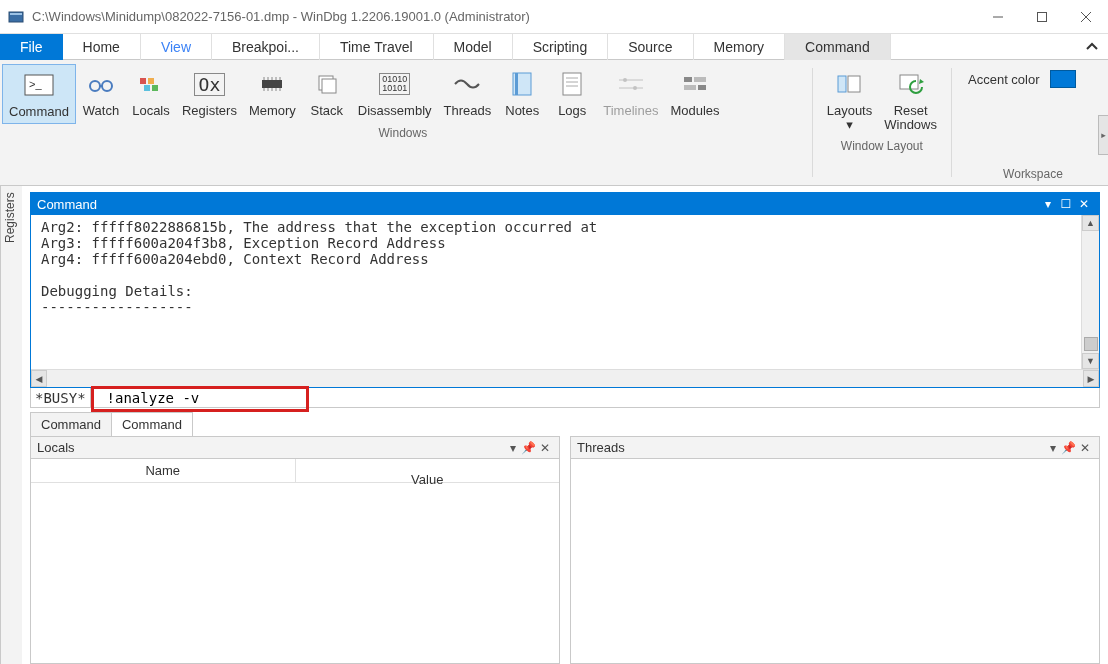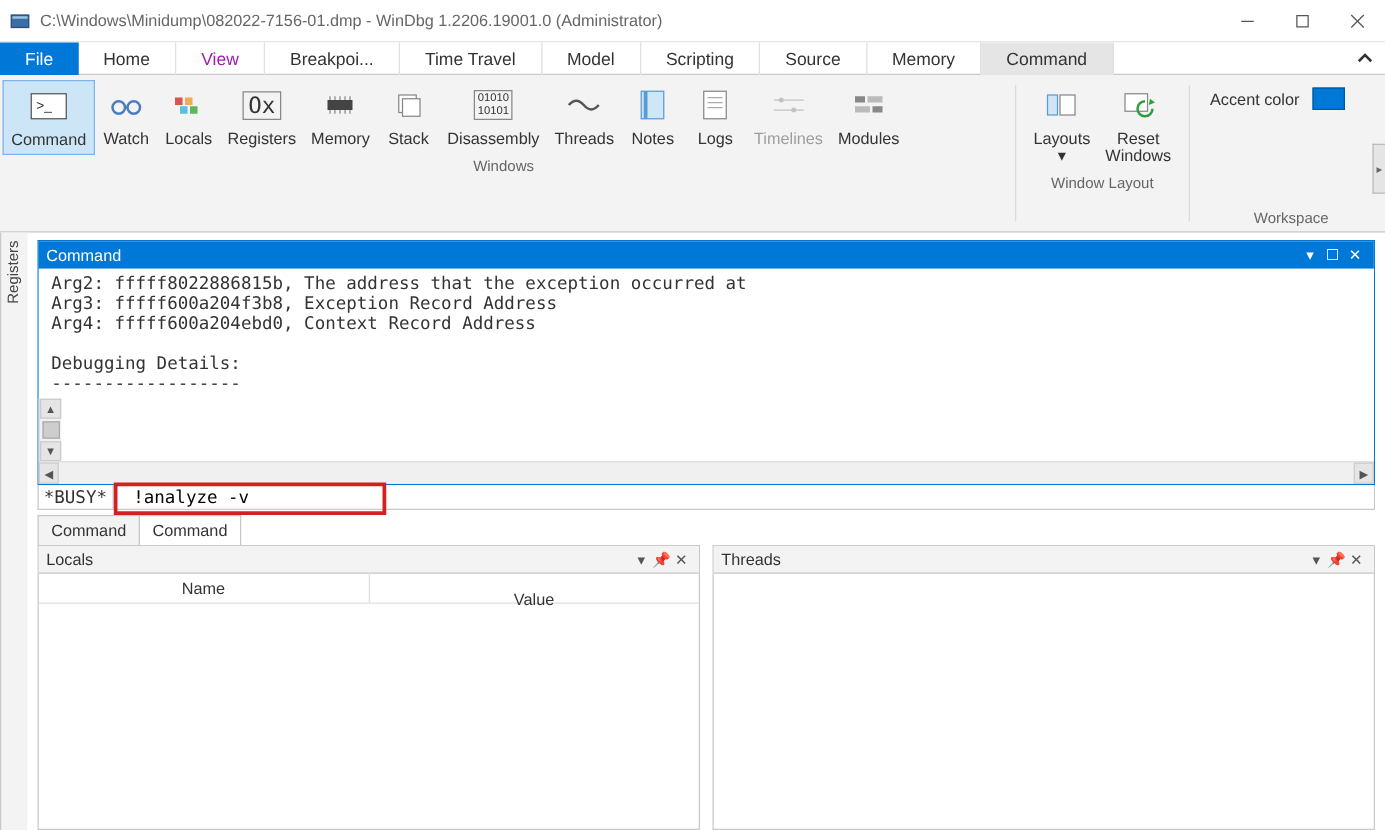--- a/index.html
+++ b/index.html
@@ -8,21 +8,21 @@
 .titlebar { height: 34px; display: flex; align-items: center; padding: 0 0 0 8px; background: #fff; border-bottom: 1px solid #e0e0e0; }
 .titlebar .app-icon { width: 16px; height: 16px; margin-right: 8px; }
 .titlebar .title-text { color: #666; flex: 1; font-size: 13px; }
 .titlebar .win-controls { display: flex; }
 .titlebar .win-controls .ctrl { width: 44px; height: 34px; display: flex; align-items: center; justify-content: center; color: #666; }
 .titlebar .win-controls .ctrl svg { width: 12px; height: 12px; }
 
 .tabstrip { height: 26px; display: flex; background: #fff; border-bottom: 1px solid #c9c9c9; }
 .tabstrip .tab { padding: 0 20px; display: flex; align-items: center; height: 26px; font-size: 14px; color: #333; border-right: 1px solid #e0e0e0; }
 .tabstrip .tab.file { background: #0078d7; color: #fff; border: none; }
-.tabstrip .tab.active { color: #a21caf; }
+.tabstrip .tab.active { color: #3b82f6; }
 .tabstrip .tab.current { background: #e5e5e5; }
 .tabstrip .collapse { width: 32px; display: flex; align-items: center; justify-content: center; margin-left: auto; font-weight: bold; font-size: 14px; }
 
 .ribbon { background: #f3f3f3; border-bottom: 1px solid #c9c9c9; display: flex; align-items: stretch; height: 126px; position: relative; }
 .ribbon-slot { display: flex; flex-direction: column; }
 .ribbon-group { display: flex; padding: 4px 2px 0 2px; }
 .ribbon-group-label { text-align: center; font-size: 12px; color: #666; padding: 2px 0 4px 0; }
 .ribbon-btn { display: flex; flex-direction: column; align-items: center; padding: 4px 6px; gap: 4px; min-width: 50px; }
 .ribbon-btn.selected { background: #cde6f7; border: 1px solid #7eb4ea; }
 .ribbon-btn.disabled { opacity: 0.45; }
@@ -34,21 +34,21 @@
 .edge-handle { position: absolute; right: 0; top: 50%; width: 10px; height: 40px; background: #e5e5e5; border: 1px solid #bbb; border-right: none; display: flex; align-items: center; justify-content: center; font-size: 9px; color: #666; transform: translateY(-20%); }
 
 .workspace { display: flex; height: calc(664px - 34px - 26px - 126px); }
 .side-tab { width: 22px; background: #f3f3f3; border-right: 1px solid #c9c9c9; writing-mode: vertical-rl; text-orientation: mixed; padding: 6px 2px; font-size: 12px; color: #444; transform: rotate(180deg); text-align: end; }
 .main-area { flex: 1; display: flex; flex-direction: column; padding: 6px 8px 0 8px; gap: 0; }
 
 .cmd-window { border: 1px solid #0078d7; display: flex; flex-direction: column; }
 .cmd-title { background: #0078d7; color: #fff; height: 22px; display: flex; align-items: center; padding: 0 6px; font-size: 13px; }
 .cmd-title .spacer { flex: 1; }
 .cmd-title .tctrl { width: 18px; text-align: center; font-size: 12px; }
-.cmd-body { display: flex; background: #fff; flex-direction: column; }
+.cmd-body { display: flex; background: #fff; }
 .cmd-text { flex: 1; padding: 4px 10px; font-family: Consolas, monospace; font-size: 14px; white-space: pre; overflow: hidden; height: 154px; }
 .cmd-vscroll { width: 18px; background: #f0f0f0; border-left: 1px solid #ddd; display: flex; flex-direction: column; align-items: center; }
 .cmd-vscroll .arr { height: 16px; width: 100%; display: flex; align-items: center; justify-content: center; font-size: 9px; color: #555; background: #e5e5e5; border: 1px solid #ccc; }
 .cmd-vscroll .track { flex: 1; }
 .cmd-vscroll .thumb { width: 14px; height: 14px; background: #cdcdcd; border: 1px solid #aaa; margin: 2px auto; }
 .cmd-hscroll { height: 18px; background: #f0f0f0; border-top: 1px solid #ddd; display: flex; }
 .cmd-hscroll .arr { width: 16px; display: flex; align-items: center; justify-content: center; font-size: 9px; color: #555; background: #e5e5e5; border: 1px solid #ccc; }
 .cmd-hscroll .track { flex: 1; }
 .cmd-input-row { display: flex; border-top: 1px solid #c9c9c9; height: 20px; align-items: stretch; background:#fff; border: 1px solid #c9c9c9; border-top:none;}
 .cmd-status { padding: 0 4px; display: flex; align-items: center; font-family: Consolas, monospace; font-size: 14px; border-right: 1px solid #c9c9c9; }

